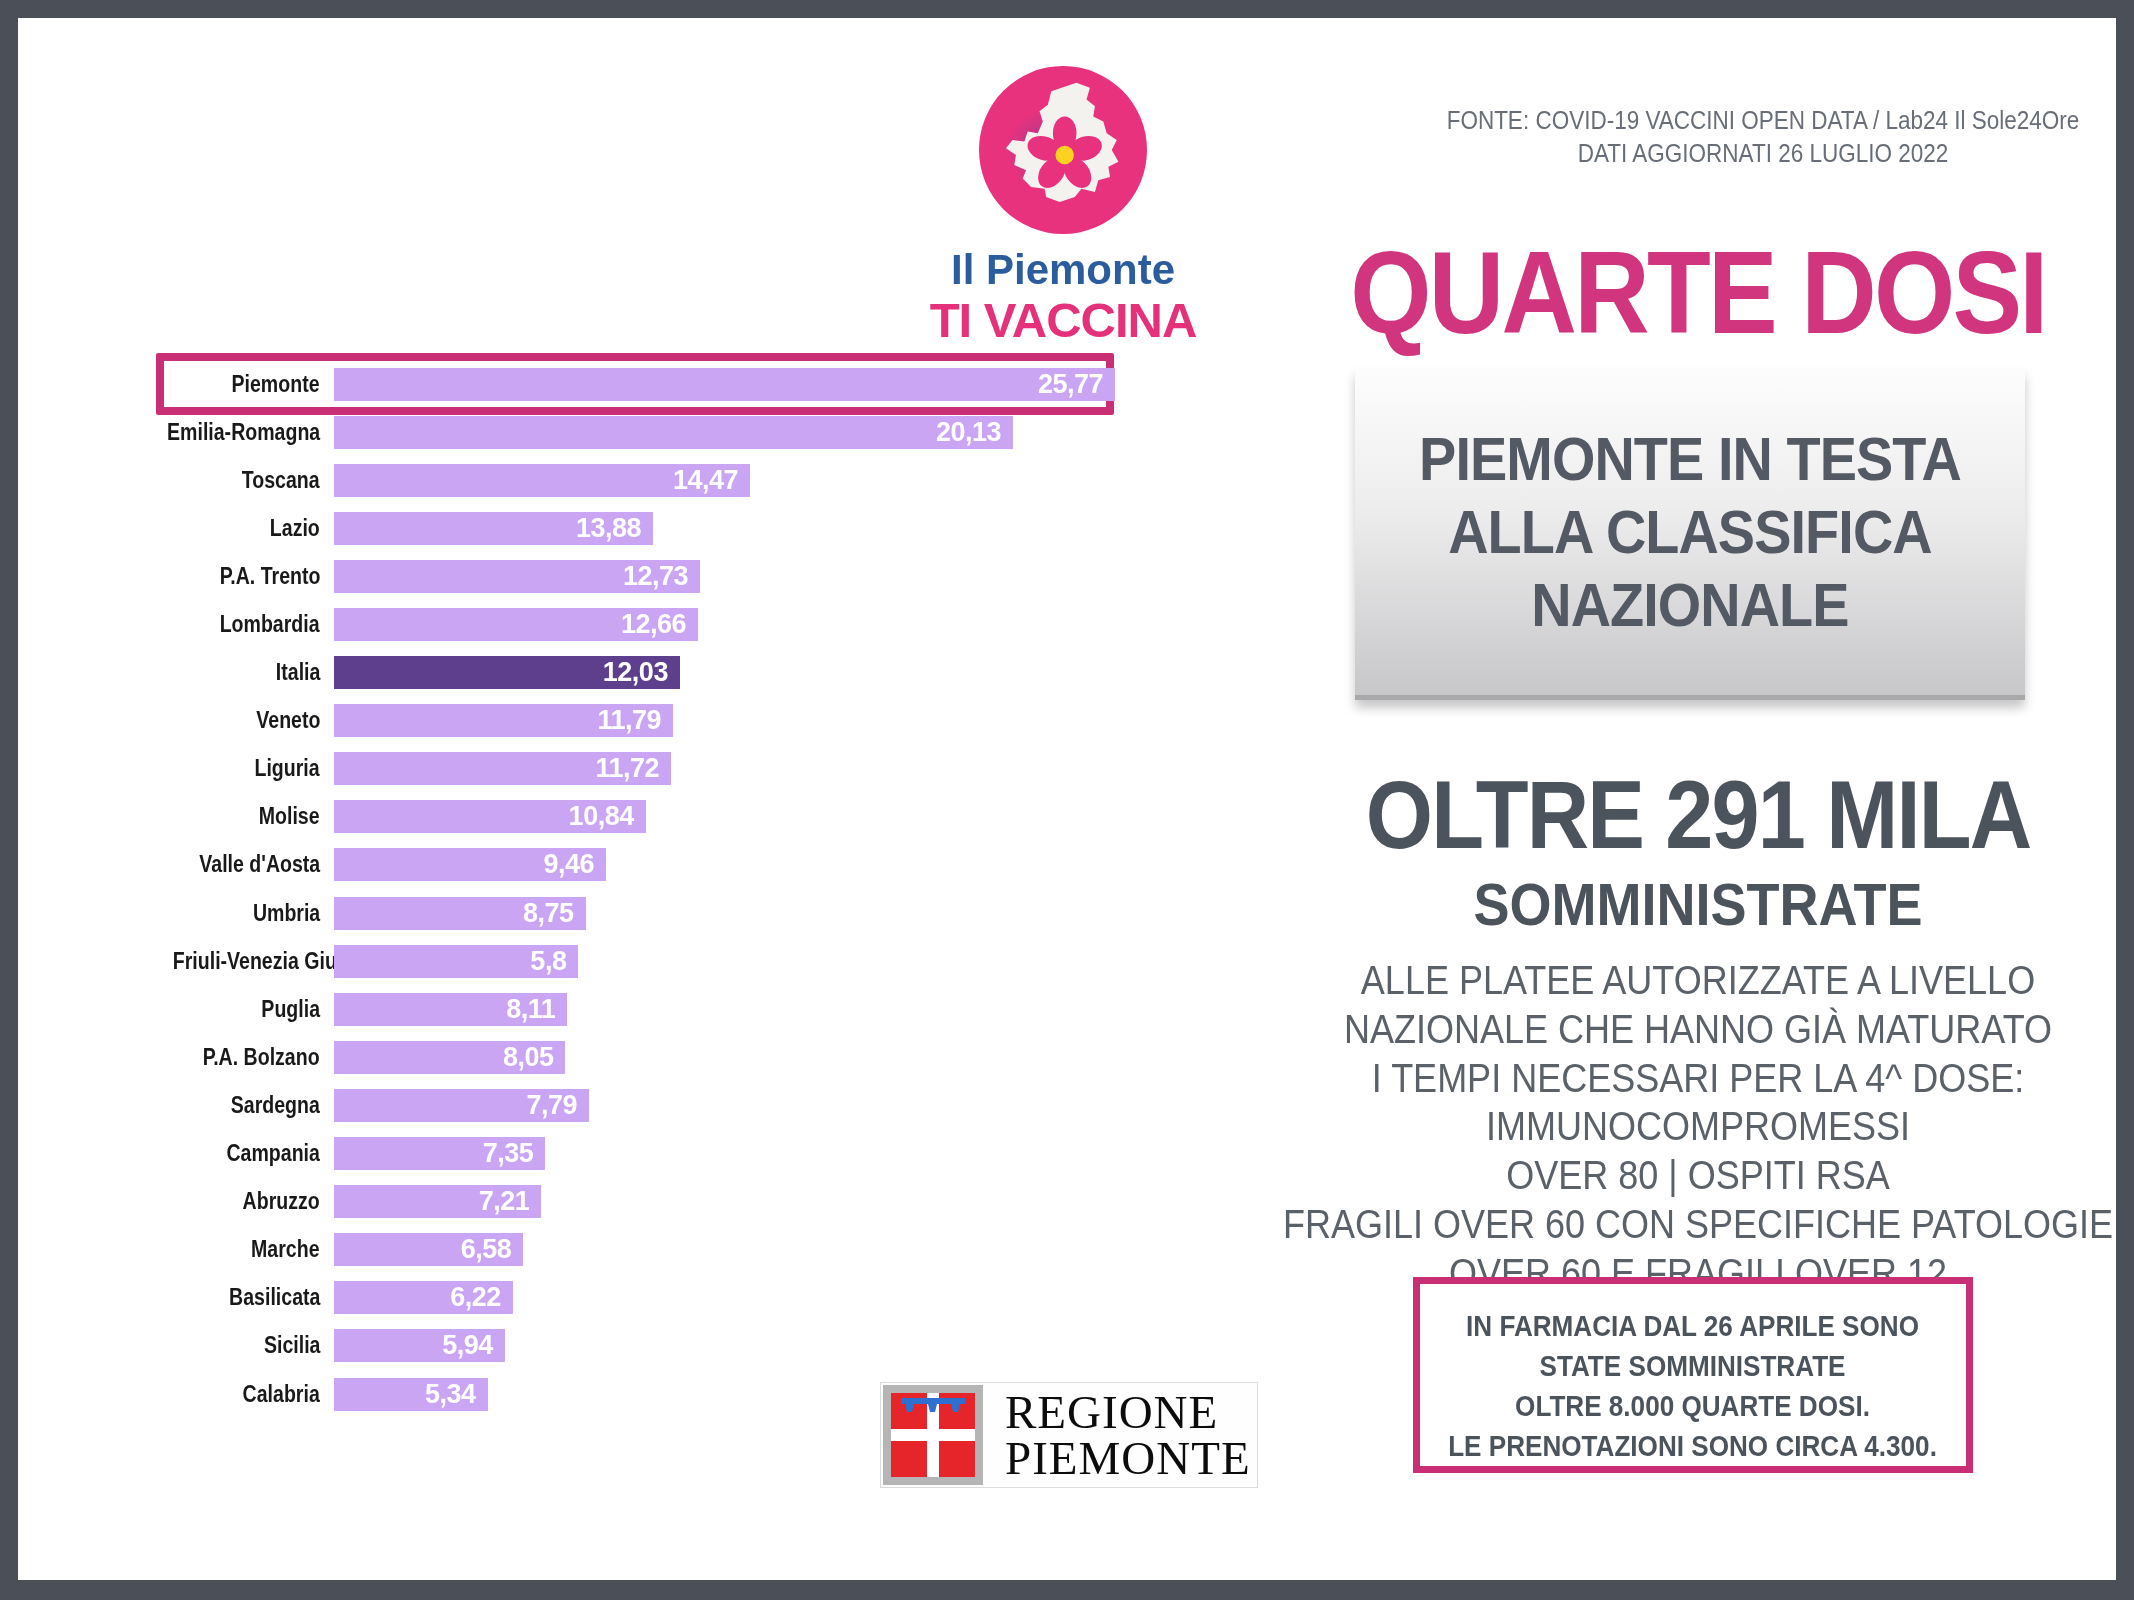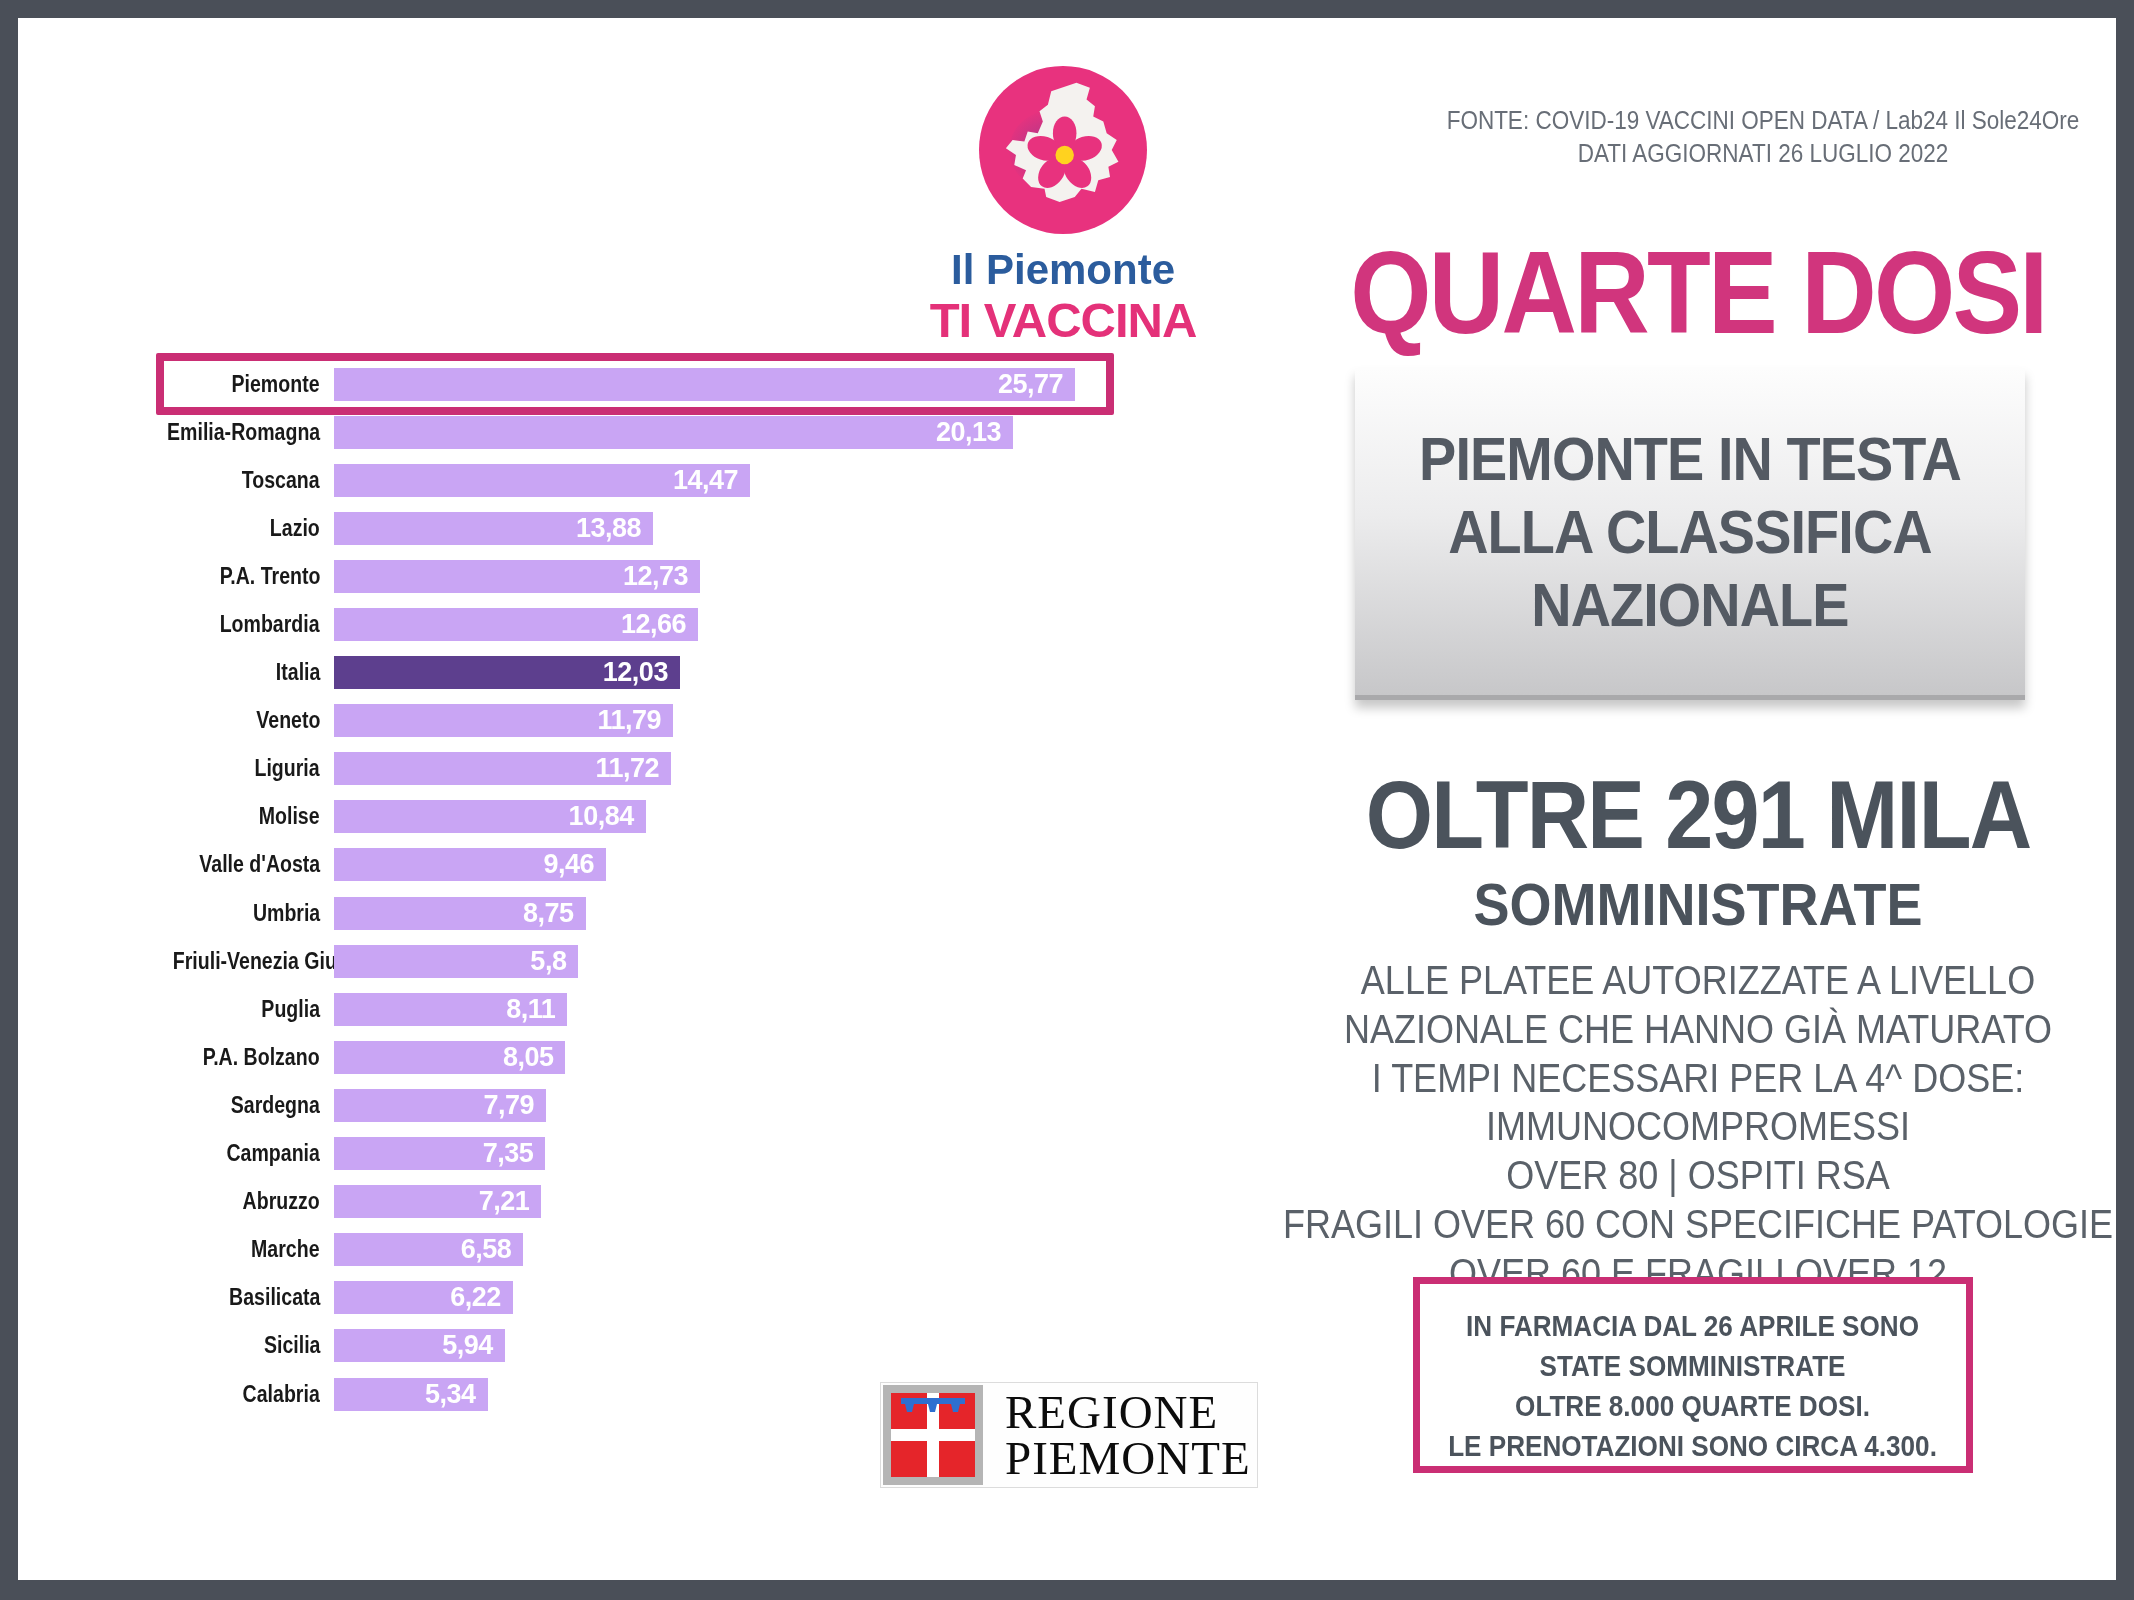--- a/index.html
+++ b/index.html
@@ -174,21 +174,21 @@
     <div class="pharma-text sqz">IN FARMACIA DAL 26 APRILE SONO
 STATE SOMMINISTRATE
 OLTRE 8.000 QUARTE DOSI.
 LE PRENOTAZIONI SONO CIRCA 4.300.</div>
   </div>
 
   <div class="chart">
       <div class="crow hl">
         <div class="clab"><span>Piemonte</span></div>
         <div class="ctrack">
-          <div class="cbar" style="width: 741px;">
+          <div class="cbar" style="width: 741px; padding-left: 40px;">
             <span class="cval">25,77</span>
           </div>
         </div>
       </div>
       <div class="crow">
         <div class="clab"><span>Emilia-Romagna</span></div>
         <div class="ctrack">
           <div class="cbar" style="width: 679px;">
             <span class="cval">20,13</span>
           </div>
@@ -294,21 +294,21 @@
         <div class="clab"><span>P.A. Bolzano</span></div>
         <div class="ctrack">
           <div class="cbar" style="width: 231.473px;">
             <span class="cval">8,05</span>
           </div>
         </div>
       </div>
       <div class="crow">
         <div class="clab"><span>Sardegna</span></div>
         <div class="ctrack">
-          <div class="cbar" style="width: 212px;">
+          <div class="cbar" style="width: 255px;">
             <span class="cval">7,79</span>
           </div>
         </div>
       </div>
       <div class="crow">
         <div class="clab"><span>Campania</span></div>
         <div class="ctrack">
           <div class="cbar" style="width: 211.345px;">
             <span class="cval">7,35</span>
           </div>

